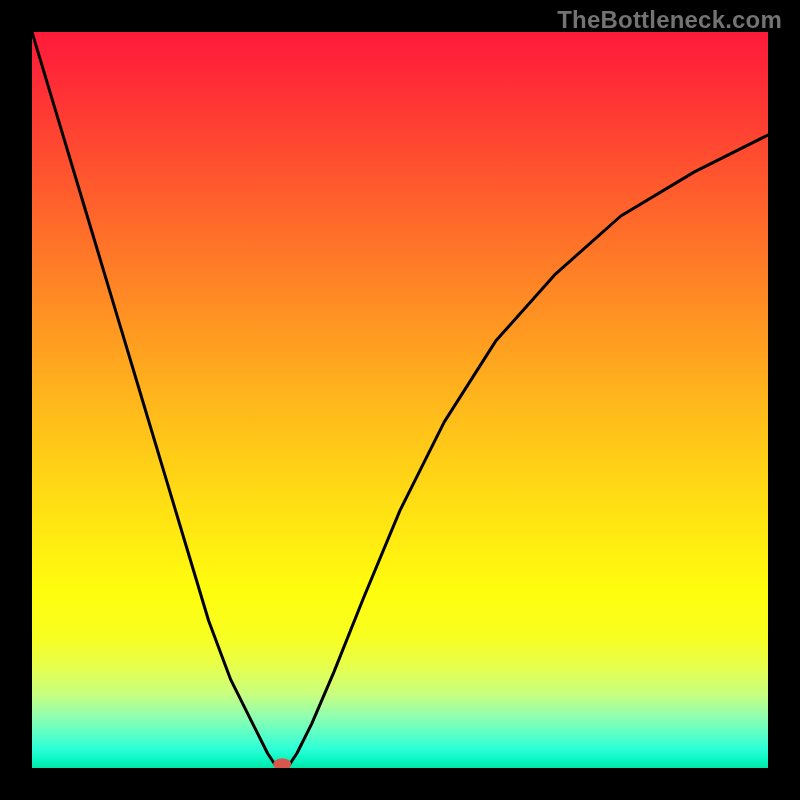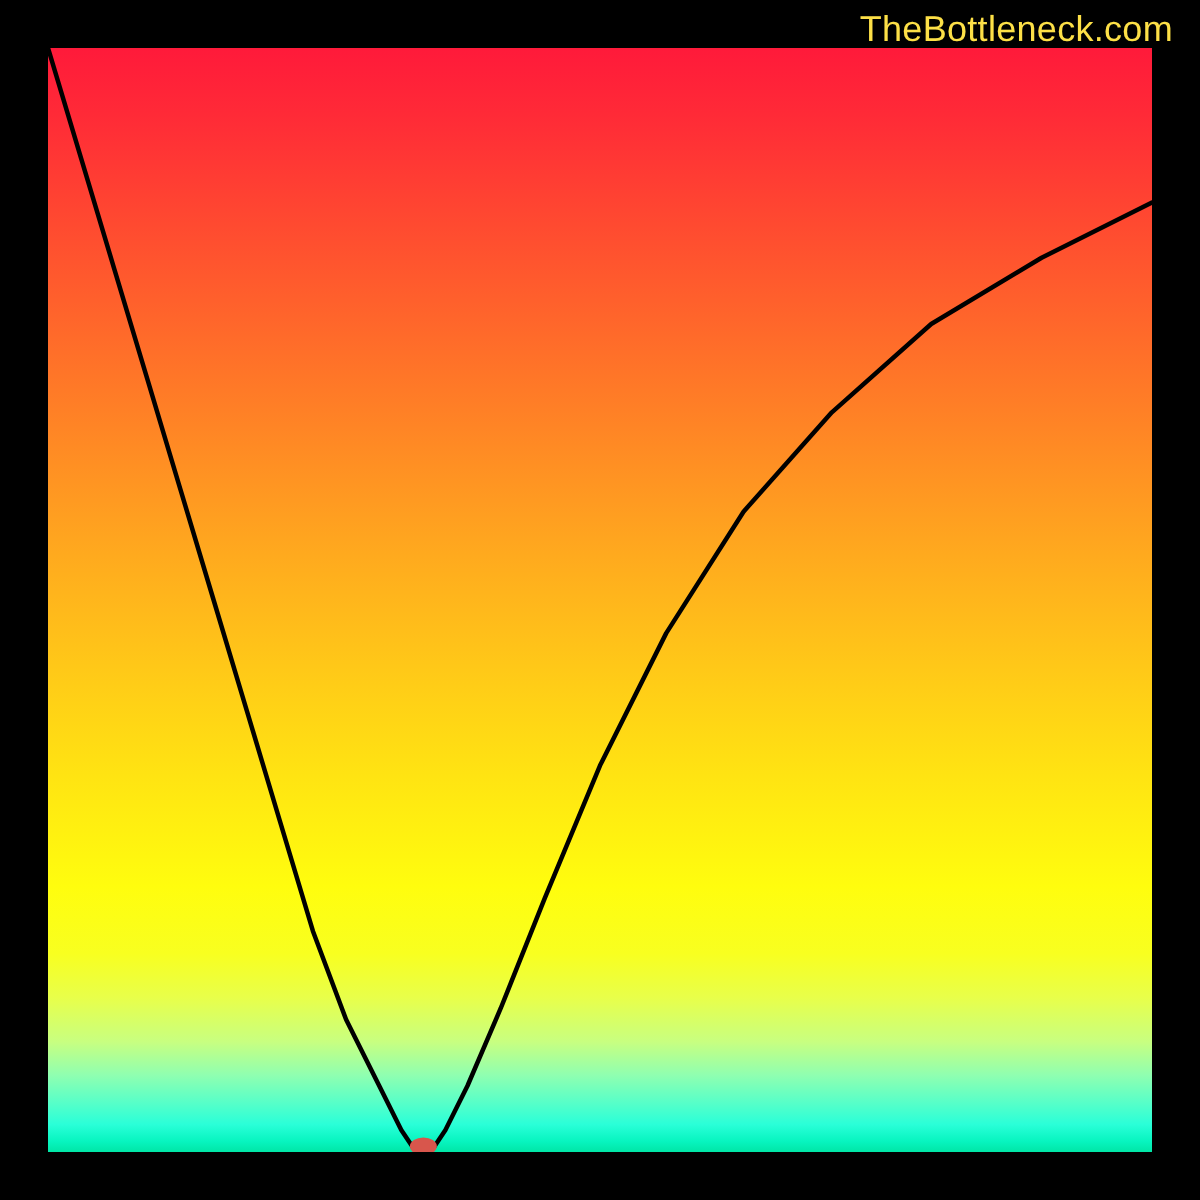--- a/index.html
+++ b/index.html
@@ -45,23 +45,23 @@
       #58ffc8 95.5%,
       #2affd8 97.5%,
       #08f5c0 99%,
       #00e6a6 100%
     );
   }
   .credit {
     position: absolute;
     top: 6px;
     right: 18px;
-    color: #fde047;
+    color: #737373;
     font-size: 24px;
-    font-weight: 400;
+    font-weight: 700;
     letter-spacing: 0.2px;
   }
   svg.curve {
     position: absolute;
     inset: 0;
   }
 </style>
 </head>
 <body>
 

